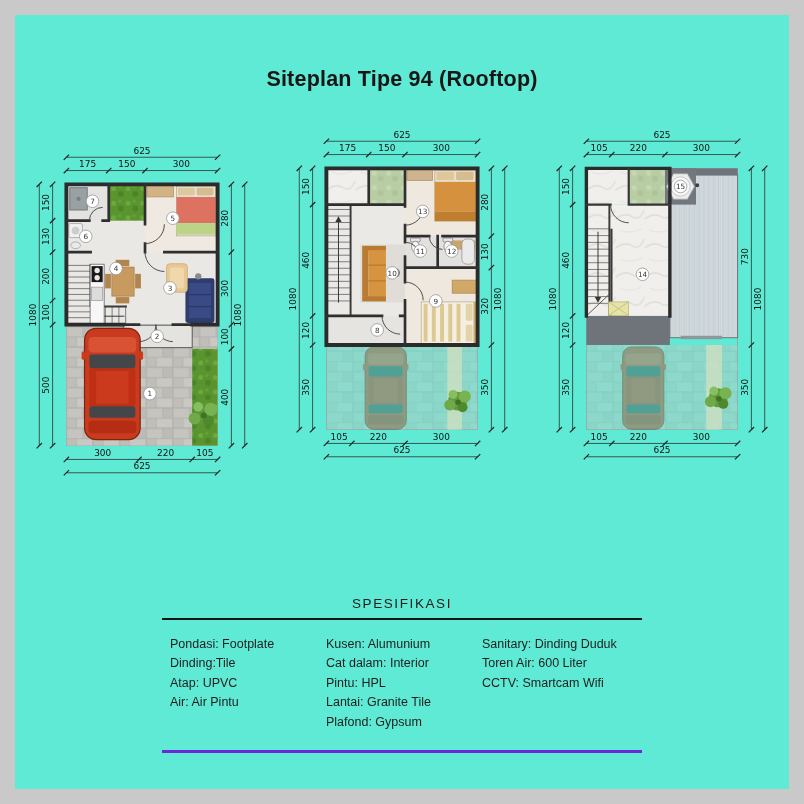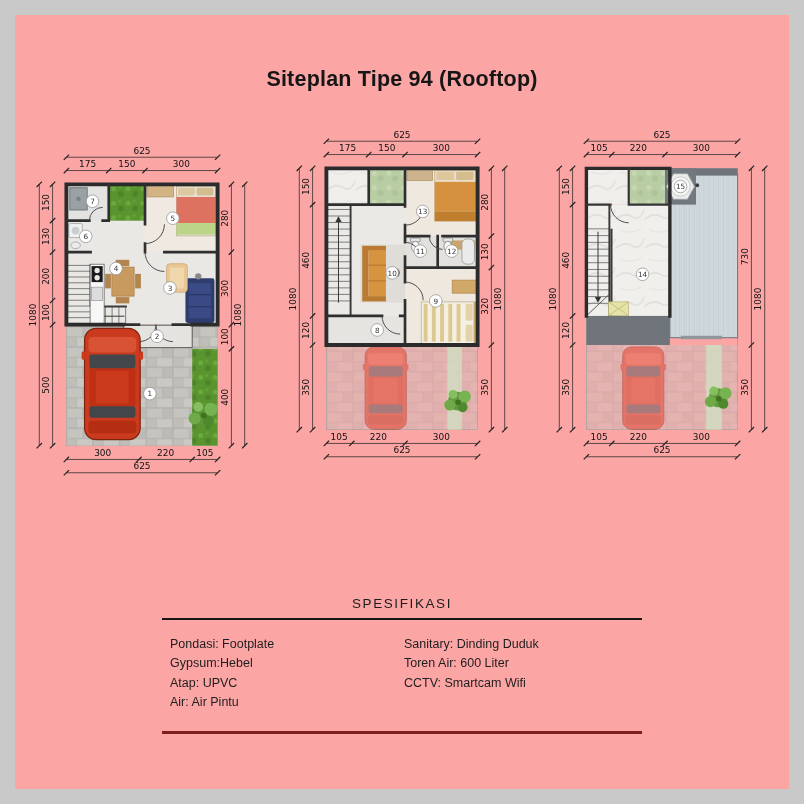--- a/index.html
+++ b/index.html
@@ -4,21 +4,21 @@
 <style>
   html,body{margin:0;padding:0;}
   body{
     width:804px;height:804px;position:relative;
     background:#c9c9c9;
     font-family:"Liberation Sans",sans-serif;
     overflow:hidden;
   }
   .page{
     position:absolute;left:15px;top:15px;width:774px;height:774px;
-    background:#fca5a5;
+    background:#5eead4;
   }
   .title{
     margin:52px 0 0 0;text-align:center;
     font-size:21.5px;font-weight:700;color:#161616;letter-spacing:.2px;
   }
   .plans-row{
     display:flex;justify-content:center;align-items:flex-start;
     gap:24px;margin-top:34px;
   }
   .plan-fig{display:block;}
@@ -41,21 +41,21 @@
 
   
   .specs{width:480px;margin:108px auto 12px auto;}
   .specs h2{
     margin:0 0 7px 0;text-align:center;font-weight:400;
     font-size:13.5px;letter-spacing:1.6px;color:#1c1c1c;
   }
   .specs .cols{
     display:flex;
     border-top:2px solid #161616;
-    border-bottom:3px solid #7f1d1d;
+    border-bottom:3px solid #6d28d9;
     padding:15px 4px 18px 8px;
   }
   .specs .col{flex:1;font-size:12.5px;color:#1e1e1e;line-height:1.55;}
 </style>
 </head>
 <body>
 
 <div class="page">
 
   <h1 class="title">Siteplan Tipe 94 (Rooftop)</h1>
@@ -575,23 +575,30 @@
         </g>
     </svg>
 
   </div>
 
   <section class="specs">
     <h2>SPESIFIKASI</h2>
     <div class="cols">
       <div class="col">
         <div>Pondasi: Footplate</div>
-        <div>Gypsum:Hebel</div>
+        <div>Dinding:Tile</div>
         <div>Atap: UPVC</div>
         <div>Air: Air Pintu</div>
+      </div>
+      <div class="col">
+        <div>Kusen: Alumunium</div>
+        <div>Cat dalam: Interior</div>
+        <div>Pintu: HPL</div>
+        <div>Lantai: Granite Tile</div>
+        <div>Plafond: Gypsum</div>
       </div>
       <div class="col">
         <div>Sanitary: Dinding Duduk</div>
         <div>Toren Air: 600 Liter</div>
         <div>CCTV: Smartcam Wifi</div>
       </div>
     </div>
   </section>
 
 </div>

